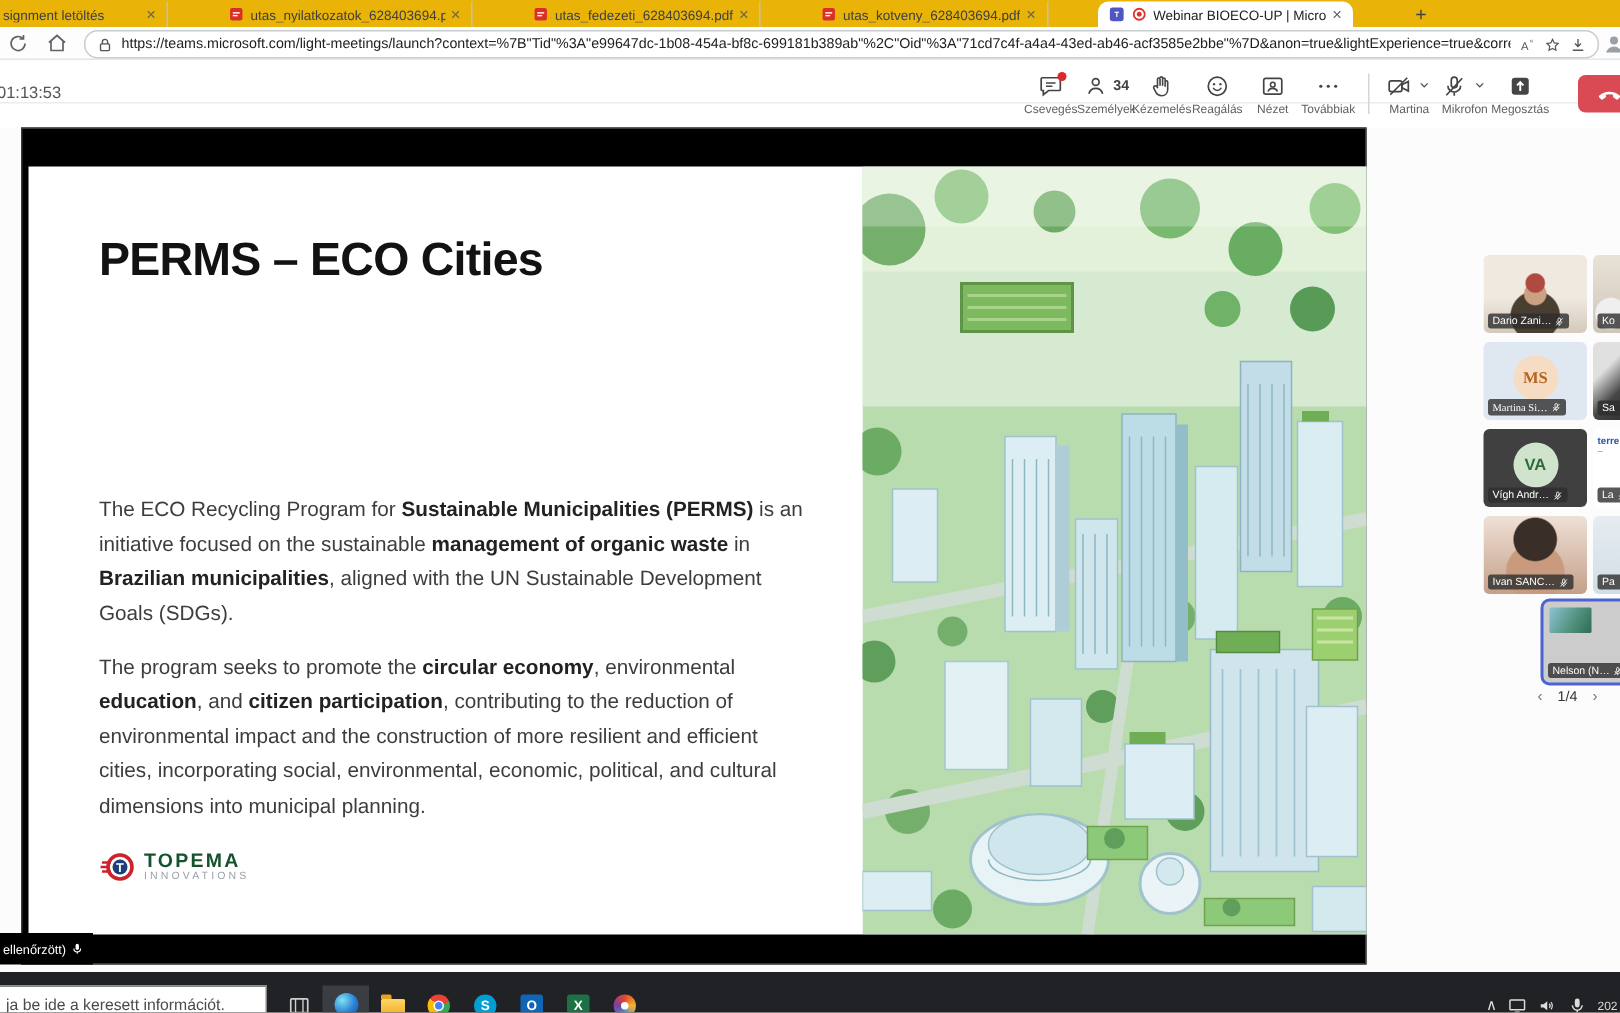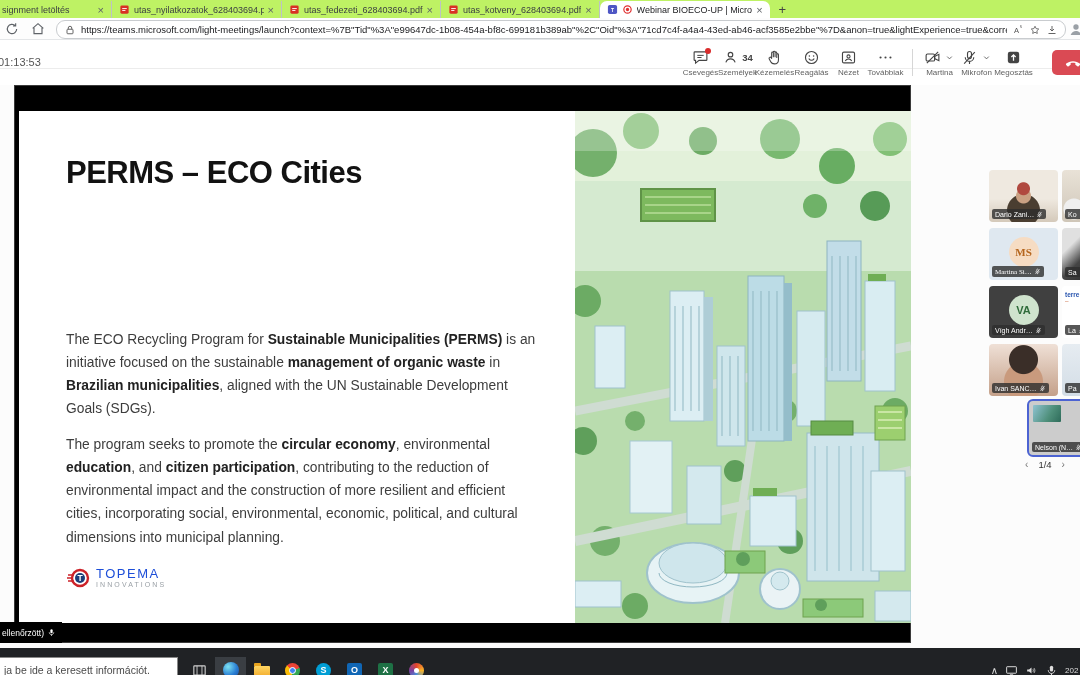--- a/index.html
+++ b/index.html
@@ -1,20 +1,20 @@
 <!DOCTYPE html>
 <html><head>
 <meta charset="utf-8">
 <style>
   html,body{margin:0;padding:0;background:#555;}
   .screen{position:relative;width:1080px;height:675px;overflow:hidden;background:#fff;
     font-family:"Liberation Sans",sans-serif;-webkit-font-smoothing:antialiased;}
 
   
-  .tabbar{position:absolute;left:0;top:0;width:1080px;height:18px;background:#bef264;display:flex;align-items:flex-end;}
+  .tabbar{position:absolute;left:0;top:0;width:1080px;height:18px;background:#eab308;display:flex;align-items:flex-end;gap:33px;}
   .tab{height:17px;display:flex;align-items:center;gap:4px;padding:0 7px;font-size:9px;color:#3c4043;
     border-right:1px solid #bdc1c6;max-width:170px;box-sizing:border-box;white-space:nowrap;overflow:hidden;}
   .tab:first-child{width:112px;border-left:none;padding-left:2px;}
   .tab.active{background:#fff;border-radius:7px 7px 0 0;border-right:none;color:#202124;}
   .tlabel{overflow:hidden;white-space:nowrap;flex:1 1 auto;}
   .tclose{color:#5f6368;font-size:11px;line-height:10px;flex:0 0 auto;}
   .ticon{width:11px;height:11px;flex:0 0 auto;display:inline-flex;}
   .ticon svg{width:11px;height:11px;}
   .newtab{color:#444;font-size:13px;padding:0 9px;align-self:center;}
 
@@ -48,21 +48,21 @@
   
   .main{position:absolute;left:0;top:85px;width:1080px;height:563px;background:#fcfcfc;}
   .stage{position:absolute;left:14px;top:0;width:897px;height:558px;background:#000;border:1px solid #3a3a3a;box-sizing:border-box;}
   .slide{position:absolute;left:4px;top:25px;width:892px;height:512px;background:#fff;overflow:hidden;}
   .slide-title{position:absolute;left:47px;top:44px;font-size:31px;font-weight:800;letter-spacing:-0.5px;color:#121212;}
   .para{position:absolute;left:47px;width:470px;font-size:13.8px;line-height:23.2px;color:#3d3d3d;}
   .para b{color:#222;}
   .para1{top:203px;} .para2{top:308px;}
   .slidelogo{position:absolute;left:47px;top:455px;display:flex;align-items:center;gap:6px;}
   .logoicon{width:24px;height:24px;}
-  .logo-name{font-size:13px;font-weight:normal;color:#1d4ed8;letter-spacing:1.5px;line-height:13px;}
+  .logo-name{font-size:13px;font-weight:bold;color:#14532d;letter-spacing:1.5px;line-height:13px;}
   .logo-sub{font-size:7px;color:#9aa0a6;letter-spacing:2.1px;line-height:9px;}
   .illustration{position:absolute;left:556px;top:0;width:336px;height:512px;}
   .caption{position:absolute;left:0;top:537px;height:21px;background:#000;color:#fff;display:flex;align-items:center;
     gap:3px;padding:0 6px 0 2px;font-size:8.5px;white-space:nowrap;}
   .caption svg{width:9px;height:9px;}
 
   
   .sidebar{position:absolute;left:985px;top:0;width:95px;height:563px;}
   .pcol1{position:absolute;left:4px;top:85px;display:flex;flex-direction:column;gap:6px;}
   .pcol2{position:absolute;left:77px;top:85px;display:flex;flex-direction:column;gap:6px;}

